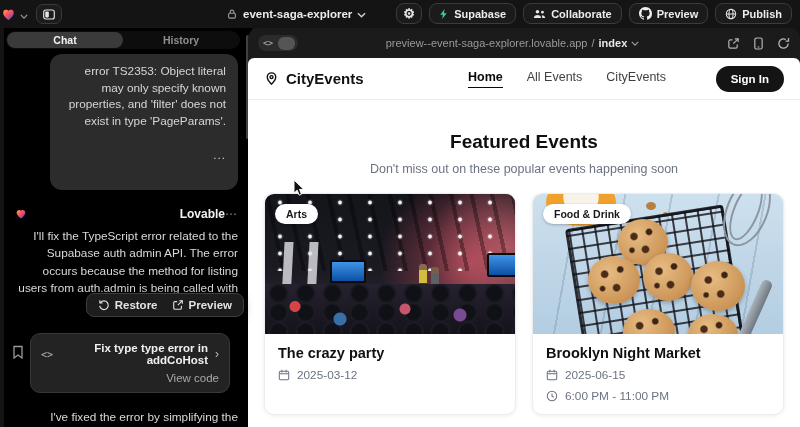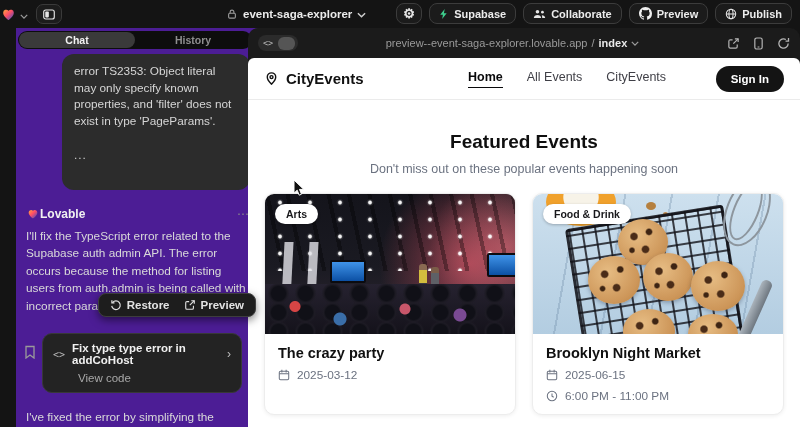--- a/index.html
+++ b/index.html
@@ -16,22 +16,22 @@
     background:#1c1c1c; display:flex; align-items:center; justify-content:center; }
   .tb-center { position:absolute; left:226px; top:0; height:28px; display:flex;
     align-items:center; gap:5px; color:#ececec; font-size:11.5px; font-weight:bold; }
   .tb-right { position:absolute; right:8px; top:3px; display:flex; align-items:center; gap:7px; }
   .tb-btn { height:21px; display:flex; align-items:center; gap:5px; padding:0 9px;
     border:1px solid #3c3c3c; border-radius:8px; background:#1b1b1b; color:#ececec;
     font-size:11px; font-weight:bold; cursor:pointer; }
   .gear-btn { width:26px; justify-content:center; padding:0; color:#e8e8e8; font-size:13px; }
 
   
-  .chat { position:absolute; left:16px; top:28px; width:248px; height:399px;
-    background:#4c1d95; color:#d9d9d9; }
+  .chat { position:absolute; left:4px; top:28px; width:248px; height:399px;
+    background:#000000; color:#d9d9d9;text-align:right; }
   .tabs { margin:3px 12px 0 2px; height:18px; display:flex; background:#0d0d0d;
     border-radius:9px; padding:1px; }
   .tab { flex:1; border-radius:8px; font-size:10.5px; font-weight:bold; color:#8f8f8f;
     display:flex; align-items:center; justify-content:center; cursor:pointer; }
   .tab.active { background:#3a3a3a; color:#f2f2f2; }
   .scrollthumb { position:absolute; right:3px; top:7px; width:3px; height:104px;
     background:#414141; border-radius:2px; }
   .bubble { margin:5px 14px 0 46px; background:#2c2c2c; border-radius:12px;
     padding:9px 12px 26px 12px; font-size:11.8px; line-height:16.5px; color:#d6d6d6; }
   .bubble .more { margin-top:18px; color:#cfcfcf; letter-spacing:1px; }

